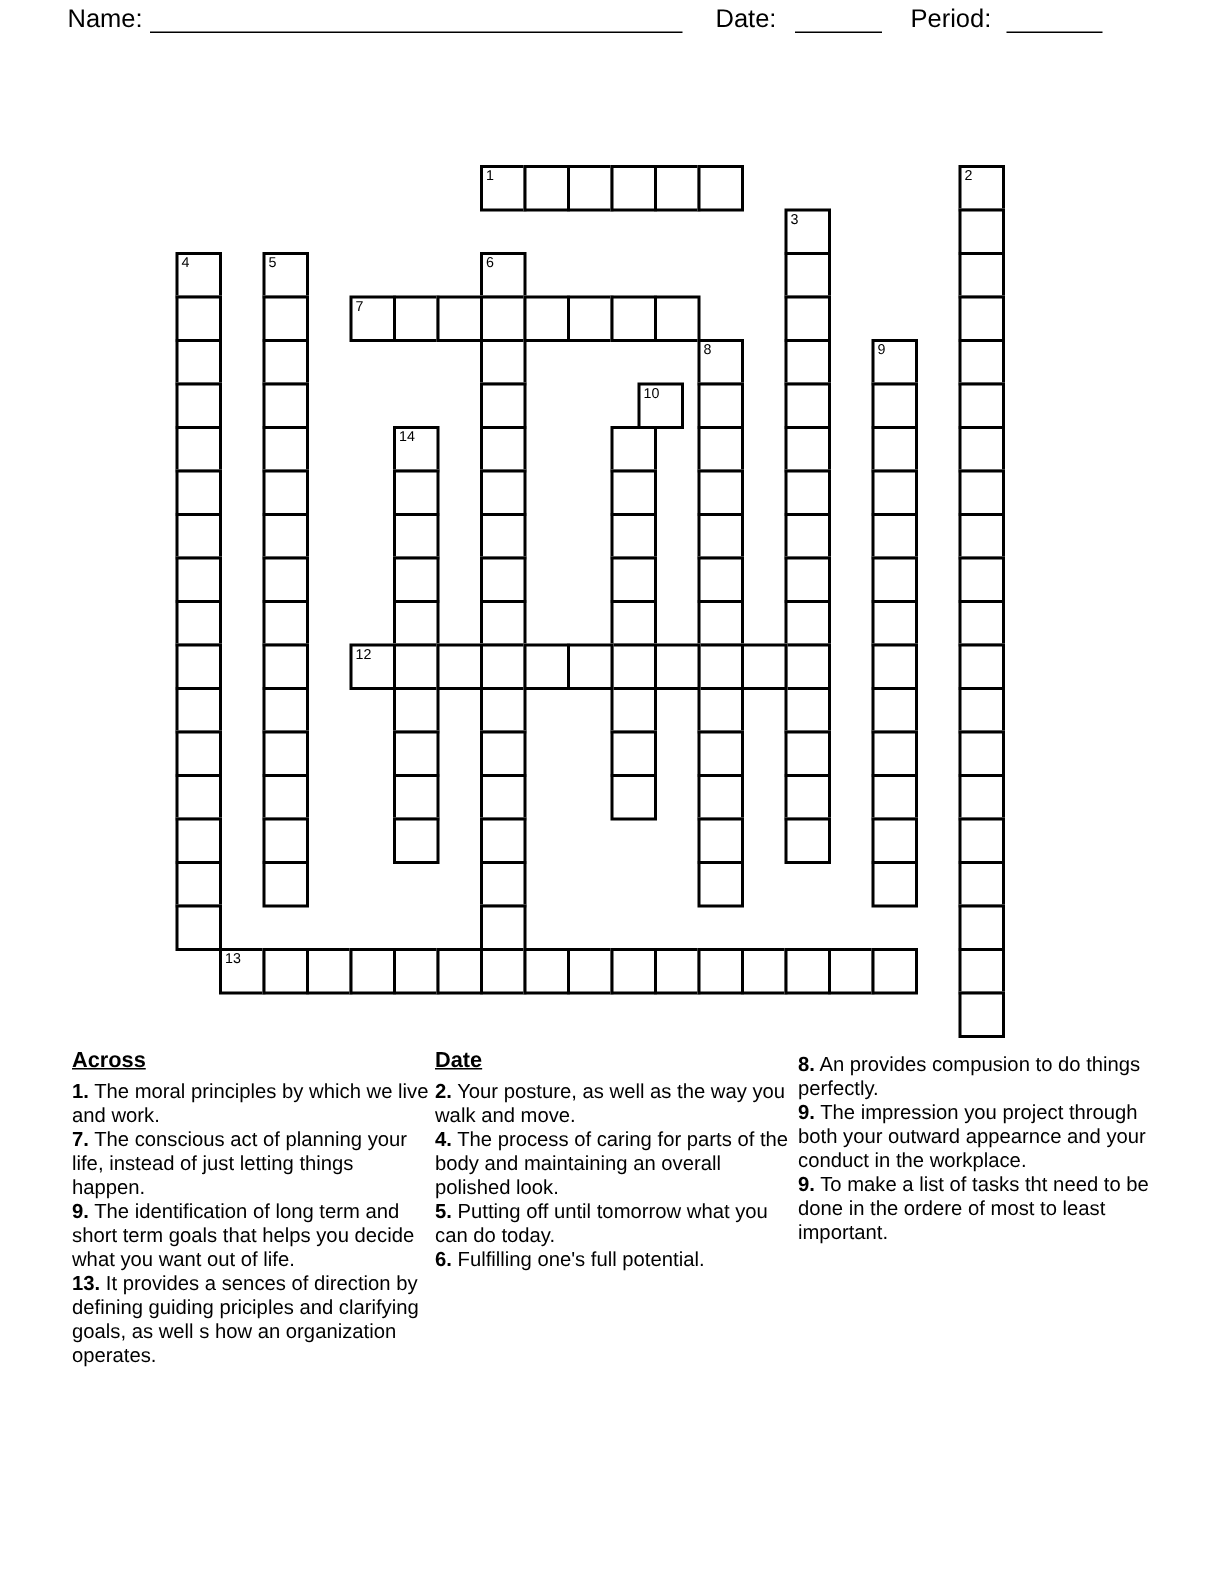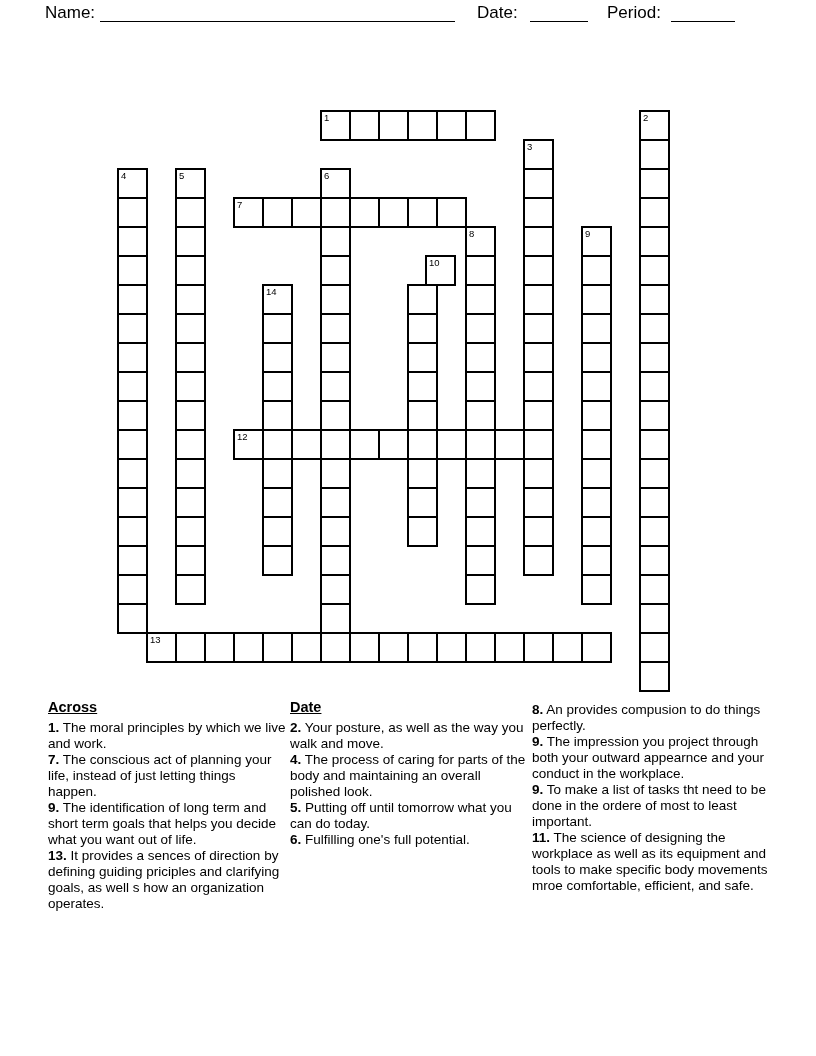--- a/index.html
+++ b/index.html
@@ -302,17 +302,16 @@
         <p class="clue"><b>5.</b><span> Putting off until tomorrow what you can do today.</span></p>
         <p class="clue"><b>6.</b><span> Fulfilling one's full potential.</span></p>
       </div>
   </div>
 
   <div class="clue-col" style="left:532px; top:702px; width:242px">
     <div id="col-down2">
         <p class="clue"><b>8.</b><span> An provides compusion to do things perfectly.</span></p>
         <p class="clue"><b>9.</b><span> The impression you project through both your outward appearnce and your conduct in the workplace.</span></p>
         <p class="clue"><b>9.</b><span> To make a list of tasks tht need to be done in the ordere of most to least important.</span></p>
-        <p class="clue"><b>11.</b><span> The science of designing the workplace as well as its equipment and tools to make specific body movements mroe comfortable, efficient, and safe.</span></p>
       </div>
   </div>
 
 </div>
 
 </body></html>

